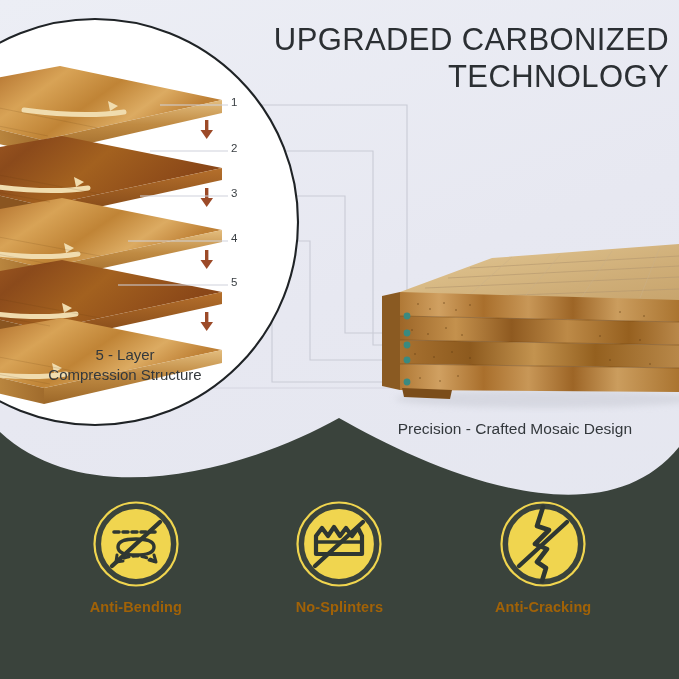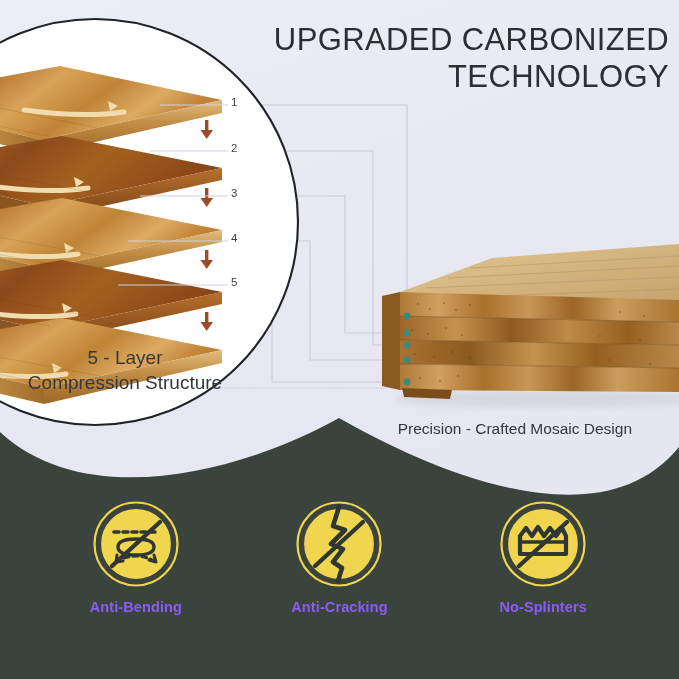--- a/index.html
+++ b/index.html
@@ -34,21 +34,21 @@
 
   
   svg.art { position:absolute; inset:0; width:679px; height:679px; }
 
   
   .cap-layer {
     position:absolute;
     left:0; top:345px; width:250px;
     text-align:center;
     color:#33383c;
-    font-size:19px;
+    font-size:15px;
     line-height:1.33;
     white-space:pre-line;
   }
   .cap-mosaic {
     position:absolute;
     left:212px; top:420px; width:420px;
     text-align:right;
     color:#33383c;
     font-size:15.5px;
   }
@@ -64,21 +64,21 @@
     left:0; top:500px; width:679px; height:179px;
     display:flex;
     justify-content:space-around;
     align-items:flex-start;
     padding:0 34px;
   }
   .badge { width:150px; text-align:center; }
   .badge svg { display:block; margin:0 auto; }
   .badge-label {
     margin-top:11px;
-    color:#8b5cf6;
+    color:#a16207;
     font-size:14.5px;
     font-weight:bold;
     letter-spacing:0.1px;
   }
 </style>
 </head>
 <body>
 
 <div id="stage">
 
@@ -361,32 +361,32 @@
         </g>
         <path d="M20,66 L68,22" stroke="#2f3732" stroke-width="4.4" stroke-linecap="round"></path>
       </svg>
       <div class="badge-label">Anti-Bending</div>
     </div>
 
     <div class="badge">
       <svg width="88" height="88" viewBox="0 0 88 88">
         <circle cx="44" cy="44" r="41.5" fill="none" stroke="#f0d54f" stroke-width="2.2"></circle>
         <circle cx="44" cy="44" r="37" fill="#f0d54f" stroke="#3a433c" stroke-width="4.2"></circle>
-        <path d="M44,7 L38,26 L50,30 L36,44 L48,49 L38,62 L47,68 L43,81" fill="none" stroke="#2f3732" stroke-width="4.6" stroke-linejoin="round" stroke-linecap="round"></path>
-        <path d="M20,66 L68,22" stroke="#2f3732" stroke-width="4.4" stroke-linecap="round"></path>
-      </svg>
-      <div class="badge-label">Anti-Cracking</div>
-    </div>
-
-    <div class="badge">
-      <svg width="88" height="88" viewBox="0 0 88 88">
-        <circle cx="44" cy="44" r="41.5" fill="none" stroke="#f0d54f" stroke-width="2.2"></circle>
-        <circle cx="44" cy="44" r="37" fill="#f0d54f" stroke="#3a433c" stroke-width="4.2"></circle>
         <path d="M21,54 L21,36 L27,28 L33,36 L39,27 L45,36 L51,28 L57,36 L63,28 L67,36 L67,54 Z" fill="none" stroke="#2f3732" stroke-width="4.2" stroke-linejoin="round"></path>
         <path d="M21,42 L67,42" stroke="#2f3732" stroke-width="3.6"></path>
         <path d="M20,66 L68,22" stroke="#2f3732" stroke-width="4.4" stroke-linecap="round"></path>
       </svg>
       <div class="badge-label">No-Splinters</div>
     </div>
 
+    <div class="badge">
+      <svg width="88" height="88" viewBox="0 0 88 88">
+        <circle cx="44" cy="44" r="41.5" fill="none" stroke="#f0d54f" stroke-width="2.2"></circle>
+        <circle cx="44" cy="44" r="37" fill="#f0d54f" stroke="#3a433c" stroke-width="4.2"></circle>
+        <path d="M44,7 L38,26 L50,30 L36,44 L48,49 L38,62 L47,68 L43,81" fill="none" stroke="#2f3732" stroke-width="4.6" stroke-linejoin="round" stroke-linecap="round"></path>
+        <path d="M20,66 L68,22" stroke="#2f3732" stroke-width="4.4" stroke-linecap="round"></path>
+      </svg>
+      <div class="badge-label">Anti-Cracking</div>
+    </div>
+
   </div>
 
 </div>
 
 </body></html>

